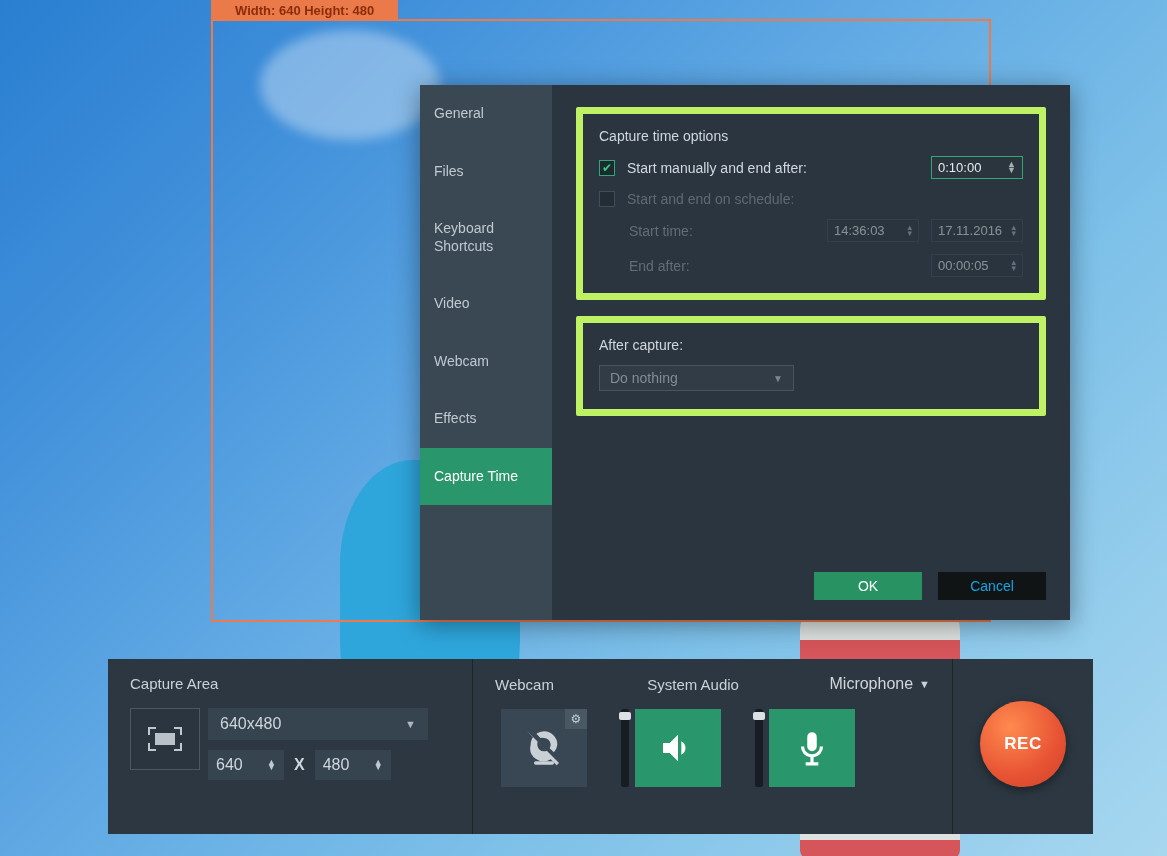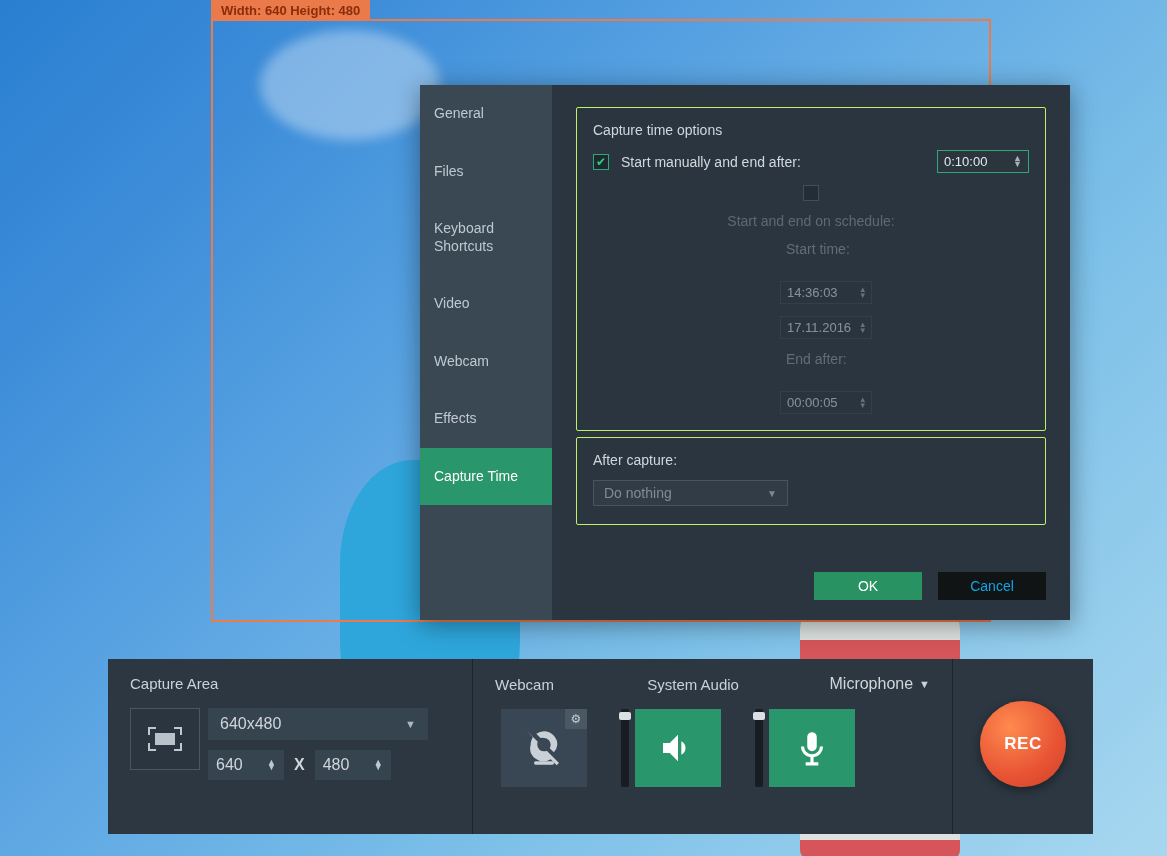--- a/index.html
+++ b/index.html
@@ -10,21 +10,21 @@
   }
 
   
   .sky-blob { position:absolute; border-radius:50%; background:rgba(255,255,255,0.35); filter:blur(6px); }
   .sky-blob.b1 { width:180px; height:110px; left:260px; top:30px; }
   .shirt { position:absolute; left:340px; top:460px; width:180px; height:260px; background:#2ea6dc; border-radius:40% 40% 20% 20% / 40% 40% 30% 30%; }
   .stripe-shirt { position:absolute; left:800px; top:600px; width:160px; height:260px; background:repeating-linear-gradient(0deg,#d6555a 0 20px,#dde2e0 20px 40px); border-radius:30px 30px 10px 10px; }
 
   
   .capture-label {
-    position:absolute; left:211px; top:0; padding:3px 10px;
+    position:absolute; left:211px; top:0; padding:3px 24px;
     background:#eb7a4a; color:#8b2c0a; font-size:13px; font-weight:600;
   }
   .capture-frame {
     position:absolute; left:211px; top:19px; width:780px; height:603px;
     border:2px solid #ee7a4a;
   }
 
   
   .dialog {
     position:absolute; left:420px; top:85px; width:650px; height:535px;
@@ -33,27 +33,27 @@
   }
   .side-tabs { width:132px; background:#394853; display:flex; flex-direction:column; }
   .side-tab {
     padding:20px 14px; color:#c1c9d0; font-size:14px; cursor:pointer;
     line-height:1.25;
   }
   .side-tab.selected { background:#2a966b; color:#ffffff; }
   .dialog-body { flex:1; padding:22px 24px; position:relative; }
 
   .section-box {
-    border:1px solid #bef264; border-radius:2px; padding:14px 16px 16px; margin-bottom:6px;
+    border:7px solid #bef264; border-radius:2px; padding:14px 16px 16px; margin-bottom:16px;
     position:relative;
   }
   .section-title { color:#d0d7dd; font-size:14px; margin-bottom:12px; }
   .row { display:flex; align-items:center; margin-bottom:12px; gap:12px; }
   .row.indent { padding-left:30px; }
-  .row.disabled { opacity:0.55;flex-direction:column; }
+  .row.disabled { opacity:0.55; }
 
   .chk {
     width:16px; height:16px; border:1px solid #55636d; background:#1e282f;
     display:flex; align-items:center; justify-content:center; flex:0 0 16px;
   }
   .chk.checked { background:#1e282f; border-color:#31a777; }
   .chk.checked::after { content:"✔"; color:#2fcf80; font-size:12px; line-height:1; }
   .opt-label { flex:1; color:#d2d9de; }
   .opt-label.dis { color:#88949c; }
 

